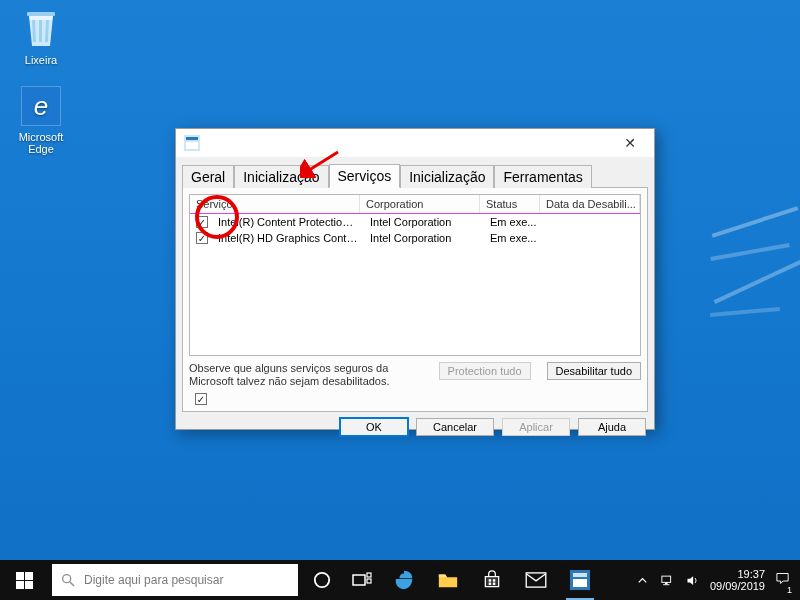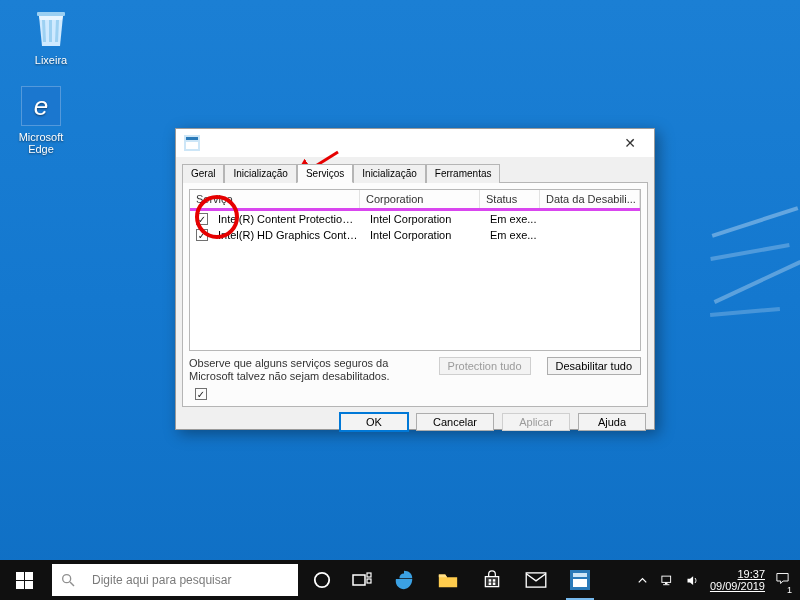--- a/index.html
+++ b/index.html
@@ -2,50 +2,50 @@
 <html><head>
 <meta charset="utf-8">
 <style>
   * { margin: 0; padding: 0; box-sizing: border-box; font-family: "Segoe UI", Tahoma, sans-serif; }
   html, body { width: 800px; height: 600px; overflow: hidden; }
   body { background: linear-gradient(180deg, #1b7fd4 0%, #1478cf 50%, #0f6fc4 100%); position: relative; }
 
   
   .desktop-icon { position: absolute; width: 70px; text-align: center; color: #fff; font-size: 11px; text-shadow: 0 1px 2px rgba(0,0,0,.5); cursor: default; }
   .desktop-icon .icon-box { width: 42px; height: 42px; margin: 0 auto 4px; display: flex; align-items: center; justify-content: center; }
-  .recycle { left: 16px; top: 8px; }
+  .recycle { left: 6px; top: 8px; }
   .recycle .icon-box svg { width: 36px; height: 42px; }
   .edge-icon { left: 6px; top: 85px; }
   .edge-icon .tile { width: 40px; height: 40px; background:#1b77cf; border:1px solid rgba(255,255,255,.25); display:flex;align-items:center;justify-content:center; }
   .edge-icon .tile span { color:#fff; font-size:26px; font-weight:500; font-style:italic; }
 
   
   .ribbon { position:absolute; right:-10px; top:210px; width:100px; height:120px; opacity:.55; }
   .ribbon span { position:absolute; background:#fff; height:4px; }
 
   
   .window {
     position: absolute; left: 175px; top: 128px; width: 480px; height: 302px;
     background: #f0f0f0; border: 1px solid #9a9a9a; box-shadow: 4px 4px 14px rgba(0,0,0,.35);
   }
   .titlebar { height: 28px; background:#fff; display:flex; align-items:center; padding:0 4px; }
   .titlebar .app-icon { width:16px; height:16px; margin-left:4px; }
   .titlebar .spacer { flex:1; }
   .close-btn { width:40px; height:28px; display:flex; align-items:center; justify-content:center; font-size:14px; color:#333; }
 
   
-  .tabs { display:flex; padding: 6px 6px 0 6px; font-size:10px; gap:0; }
+  .tabs { display:flex; align-items:flex-end; padding: 6px 6px 0 6px; font-size:14px; gap:0; }
   .tab { padding: 3px 8px; border:1px solid #b5b5b5; border-bottom:none; background:#f0f0f0; position:relative; top:1px; }
   .tab.active { background:#fcfcfc; border-bottom:1px solid #fcfcfc; z-index:2; }
 
   .tab-frame { margin: 0 6px 6px 6px; border:1px solid #b5b5b5; background:#fcfcfc; padding:6px; height:225px; display:flex; flex-direction:column; }
 
   
   .listview { flex:1; border:1px solid #b7b7b7; background:#fff; font-size:11px; overflow:hidden; }
-  .lv-head { display:flex; background:#fdfdfd; border-bottom:3px solid #d946ef; }
+  .lv-head { display:flex; background:#fdfdfd; border-bottom:1px solid #d946ef; }
   .lv-head .col { padding:3px 6px; border-right:1px solid #e2e2e2; color:#333; white-space:nowrap; overflow:hidden; }
   .lv-row { display:flex; align-items:center; padding:1px 0; }
   .lv-row .cell { padding:1px 6px; white-space:nowrap; overflow:hidden; text-overflow:ellipsis; font-size:11px; }
   .chk { width:12px; height:12px; border:1px solid #707070; margin:0 4px 0 6px; display:inline-flex; align-items:center; justify-content:center; font-size:10px; color:#1a1a1a; flex:none; }
 
   
   .c1 { width: 170px; }
   .c2 { width: 120px; }
   .c3 { width: 60px; }
   .c4 { flex:1;text-align:right; }
@@ -63,28 +63,28 @@
   .dlg-buttons .btn-sm.default { border:1px solid #0078d7; outline:1px solid #0078d7; }
 
   
   .anno-circle { position:absolute; border:4px solid #e60000; border-radius:50%; width:44px; height:44px; left:195px; top:195px; pointer-events:none; }
   .anno-arrow { position:absolute; left:300px; top:148px; pointer-events:none; }
 
   
   .taskbar { position:absolute; left:0; bottom:0; width:100%; height:40px; background:#101010; display:flex; align-items:center; color:#fff; font-size:12px; }
   .tb-item { height:40px; display:flex; align-items:center; justify-content:center; }
   .start { width:48px; }
-  .search { flex:0 0 246px; height:32px; margin:4px 4px; background:#fff; color:#7a7a7a; display:flex; align-items:center; gap:16px; padding:0 8px; }
+  .search { flex:0 0 246px; height:32px; margin:4px 4px; background:#fff; color:#7a7a7a; display:flex; align-items:center; gap:8px; padding:0 8px; }
   .search svg { width:16px; height:16px; opacity:.7; }
   .cortana { width:40px; }
   .taskview { width:40px; }
   .app { width:44px; position:relative; }
   .app.active::after { content:""; position:absolute; bottom:0; left:8px; right:8px; height:2px; background:#76b9ed; }
   .tray { margin-left:auto; display:flex; align-items:center; gap:10px; padding-right:10px; }
-  .tray .clock { text-align:right; font-size:11px; line-height:1.1;text-decoration:underline; }
+  .tray .clock { text-align:right; font-size:11px; line-height:1.1; }
   .tray svg { width:15px; height:15px; fill:#fff; }
 
   
   .white { fill:#fff; }
 </style>
 </head>
 <body>
 
 <div class="desktop-icon recycle">
   <div class="icon-box">

